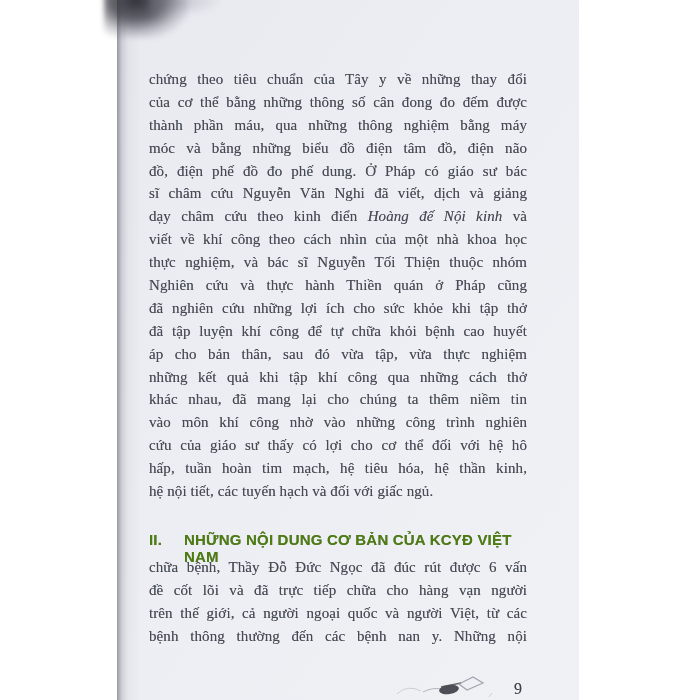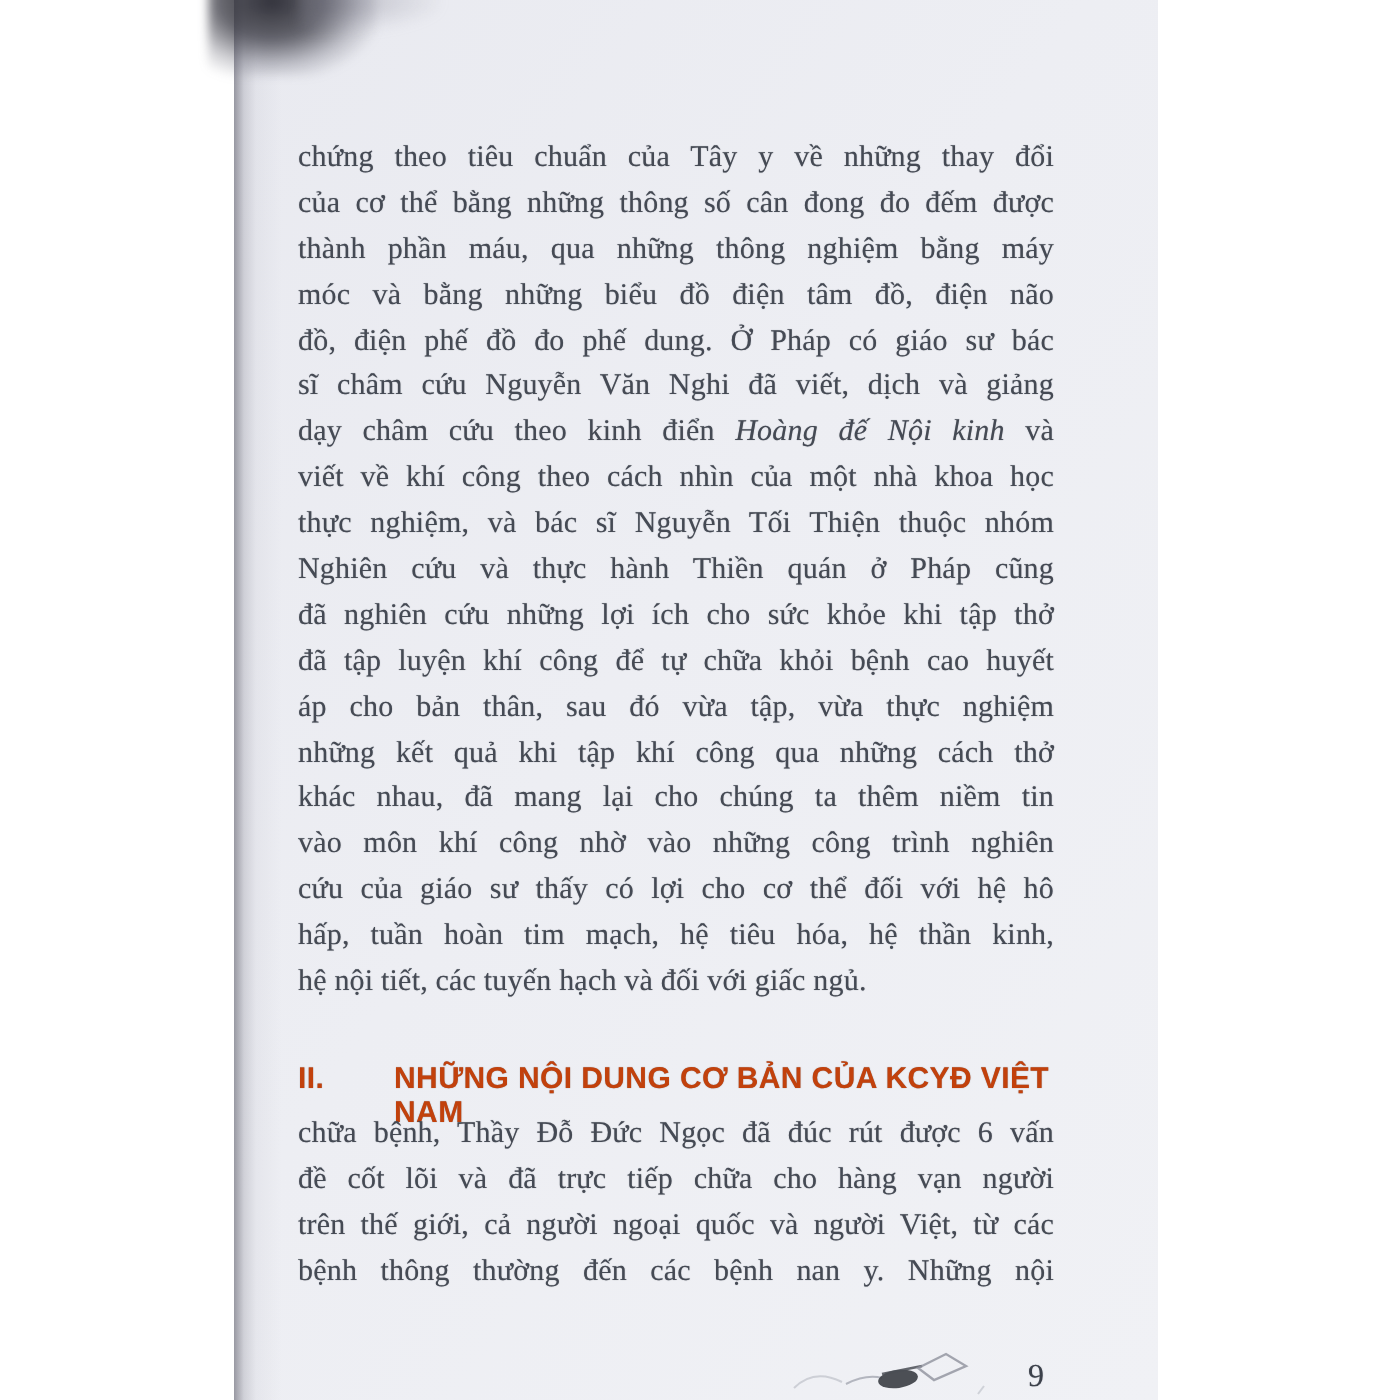--- a/index.html
+++ b/index.html
@@ -79,23 +79,22 @@
   .heading {
     position: absolute;
     left: 149px; top: 531px;
     width: 378px;
     display: flex;
     align-items: baseline;
     font-family: "Liberation Sans", sans-serif;
     font-weight: 700;
     font-size: 15px;
     letter-spacing: 0.2px;
-    color: #c2410c;
+    color: #4d7c0f;
     text-shadow: 0 0 0.5px rgba(43,46,53,0.5);
-    gap: 13px;
   }
   .heading .numeral {
     width: 35px;
     flex: 0 0 auto;
   }
   .pagenum {
     position: absolute;
     left: 149px; top: 680px;
     width: 373px;
     text-align: right;

